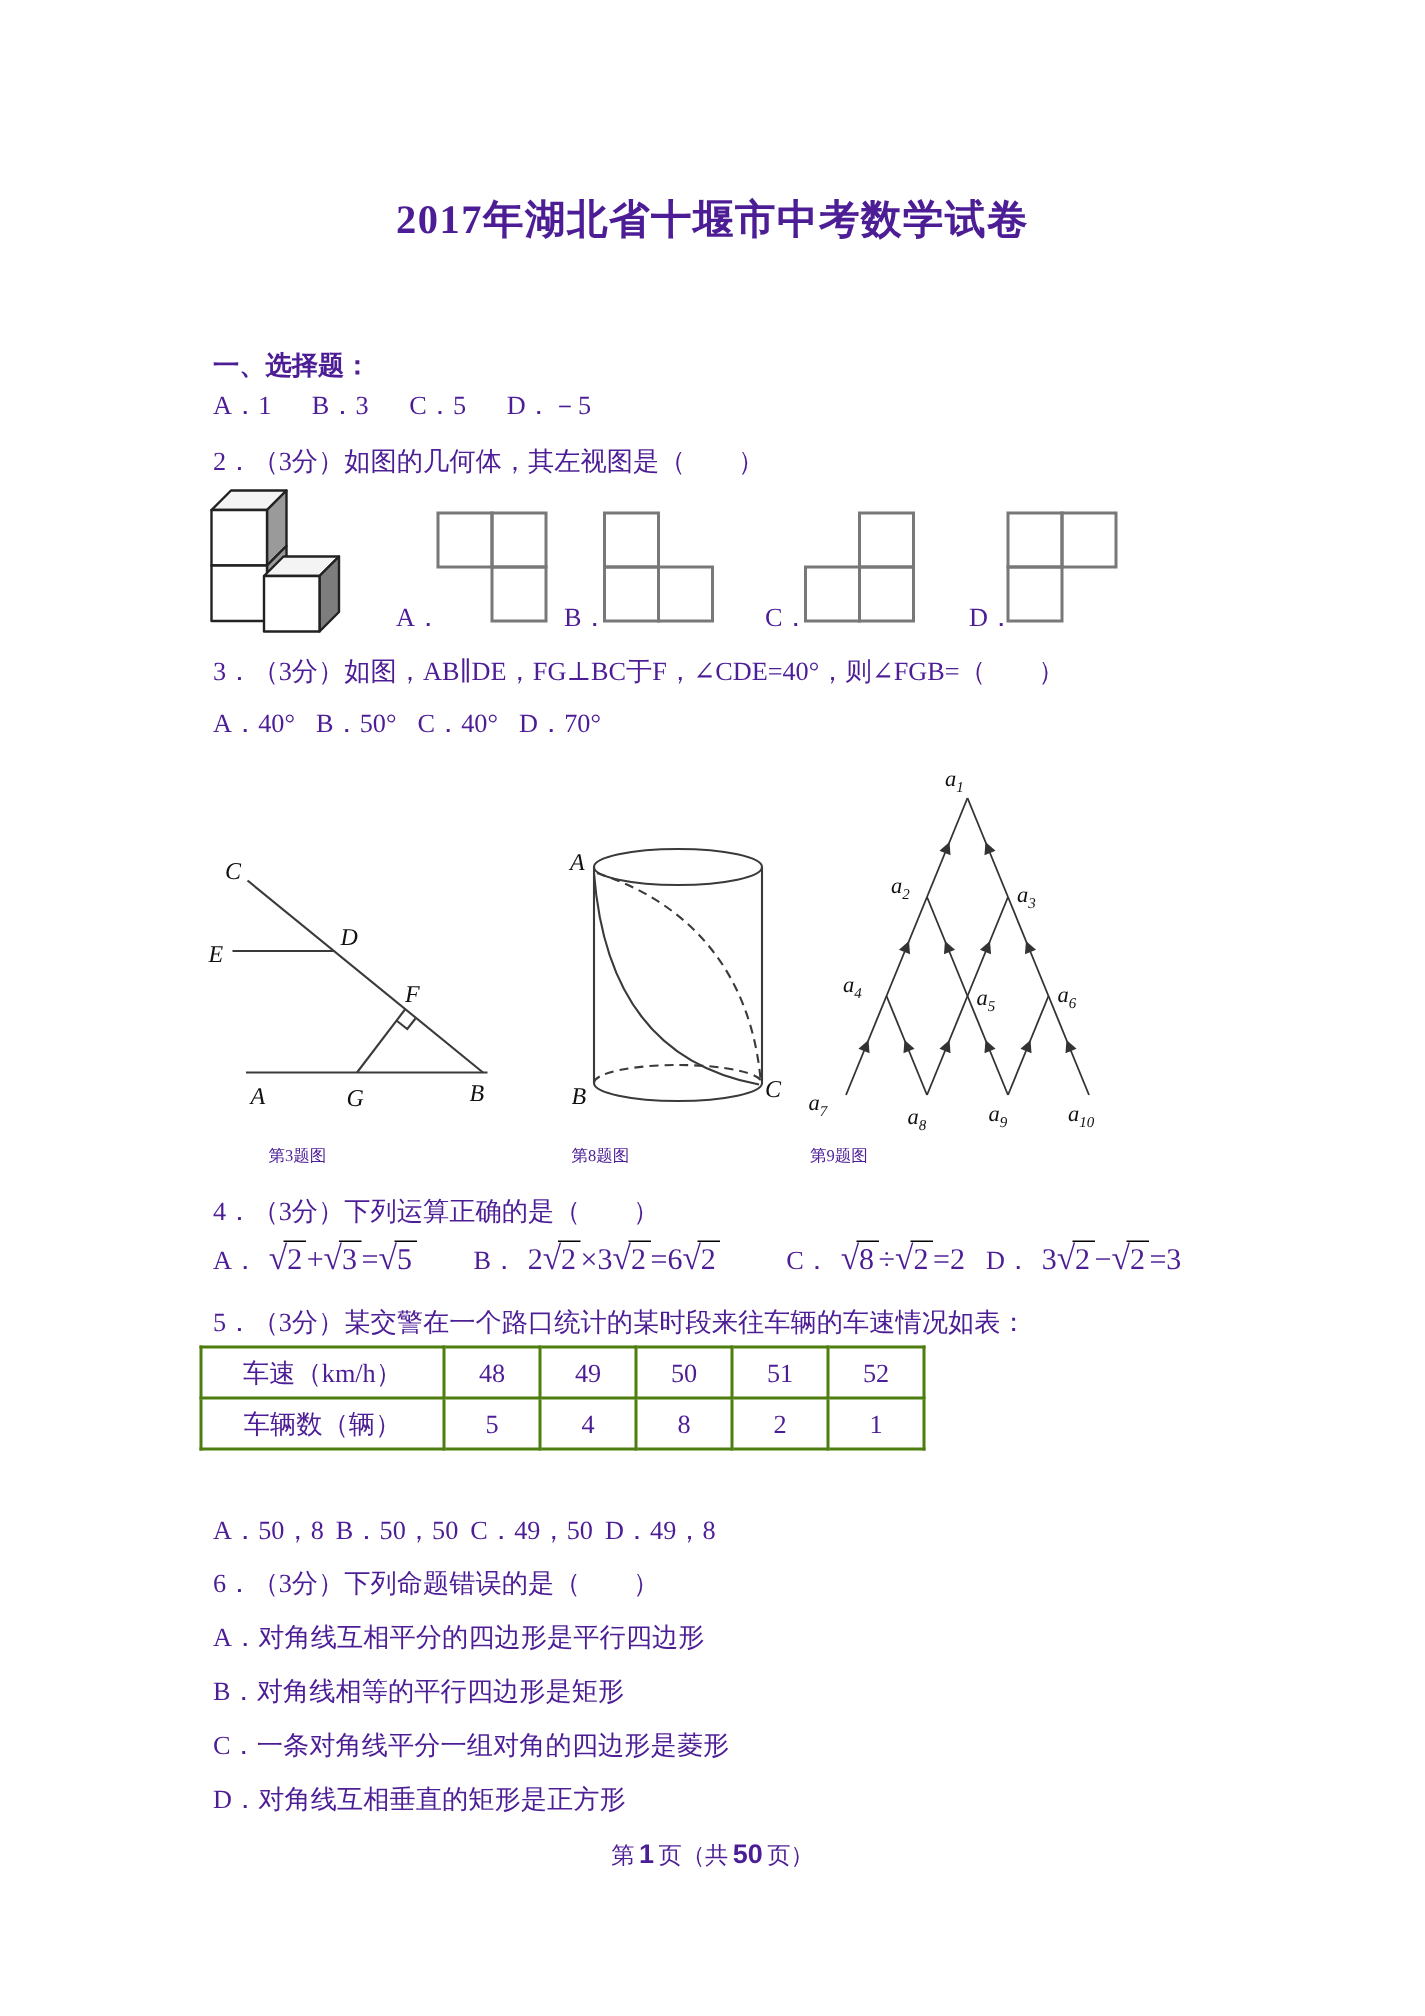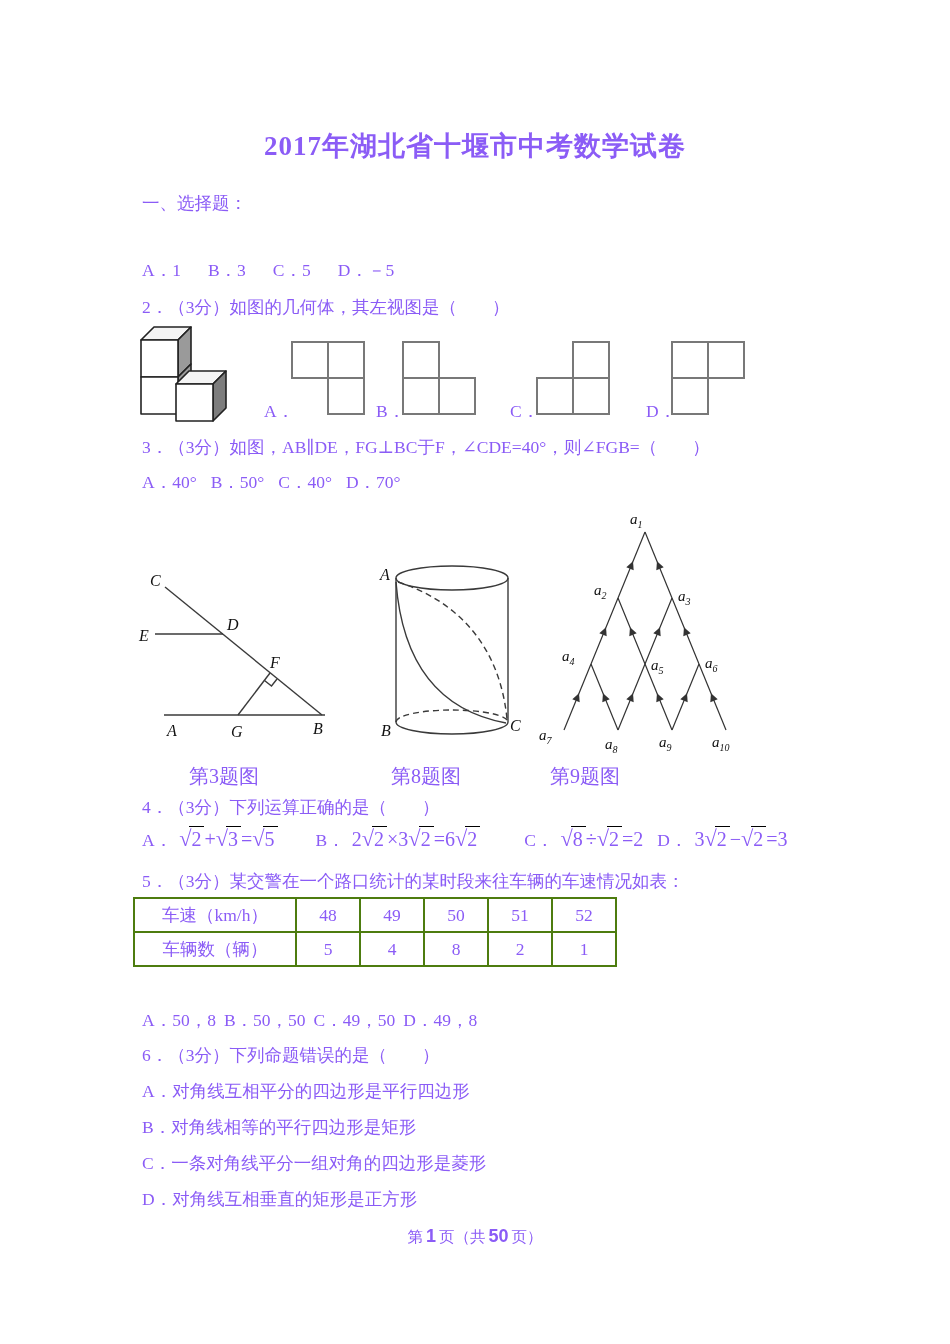--- a/index.html
+++ b/index.html
@@ -1,34 +1,34 @@
 <!DOCTYPE html>
 <html><head>
 <meta charset="utf-8">
 <style>
   html,body { margin:0; padding:0; background:#ffffff; }
   .page {
     position:relative; width:880px; height:1344px; background:#fff;
-    font-family:"Liberation Serif","DejaVu Serif",serif; color:#8b5cf6;
+    font-family:"Liberation Serif","DejaVu Serif",serif; color:#4c1d95;
     overflow:hidden;
   }
   .abs { position:absolute; }
   .title {
     position:absolute; top:128px; left:0; width:950px; text-align:center;
     font-size:27px; font-weight:bold; letter-spacing:1px;
   }
   .line {
     position:absolute; left:142px; font-size:17.5px; line-height:1.25;
     white-space:pre;
   }
-  .bold { font-weight:normal; }
+  .bold { font-weight:bold;margin-top:40px; }
   .opts { display:flex; align-items:flex-start; }
   .g27 { gap:27px; } .g14 { gap:14px; } .g22 { gap:8px; }
   .q2label { position:absolute; font-size:17.5px; }
-  .caption { position:absolute; font-size:20px; width:80px; text-align:right; white-space:pre; }
+  .caption { position:absolute; font-size:11px; width:80px; text-align:left; white-space:pre; }
   .mathline {
     position:absolute; left:142px; display:flex; align-items:baseline;
     font-size:20px;
   }
   .mopt { white-space:nowrap; display:inline-flex; align-items:baseline; }
   .mlabel { font-size:17.5px; margin-right:7px; }
   .sqrt { display:inline; white-space:nowrap; }
   .sqrt .sign { font-size:1.12em; margin-right:-2px; }
   .rad { border-top:1.6px solid #000; padding:1px 3px 0 2px; }
   .vtable { position:absolute; left:133px; top:897px; border-collapse:collapse; font-size:17.5px; }

